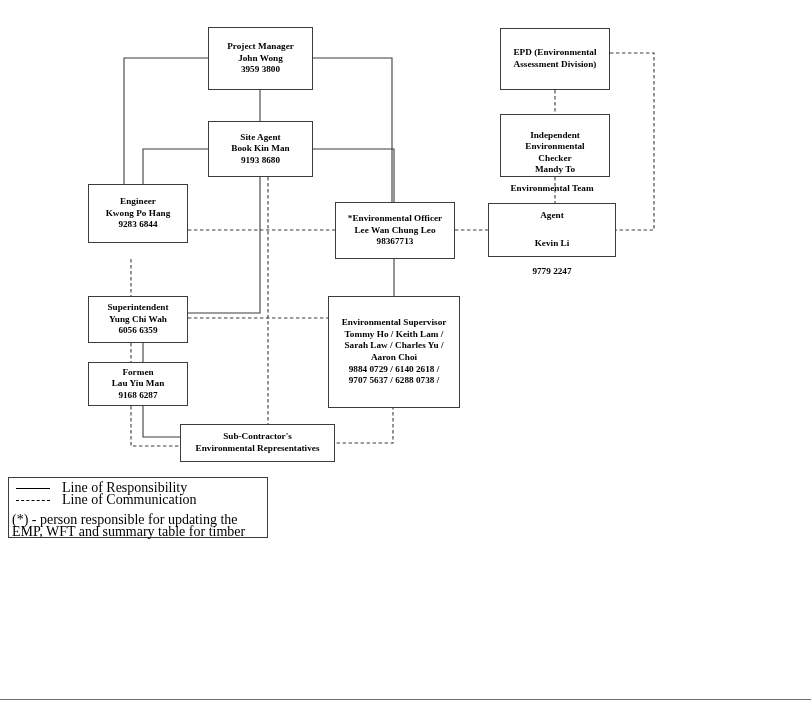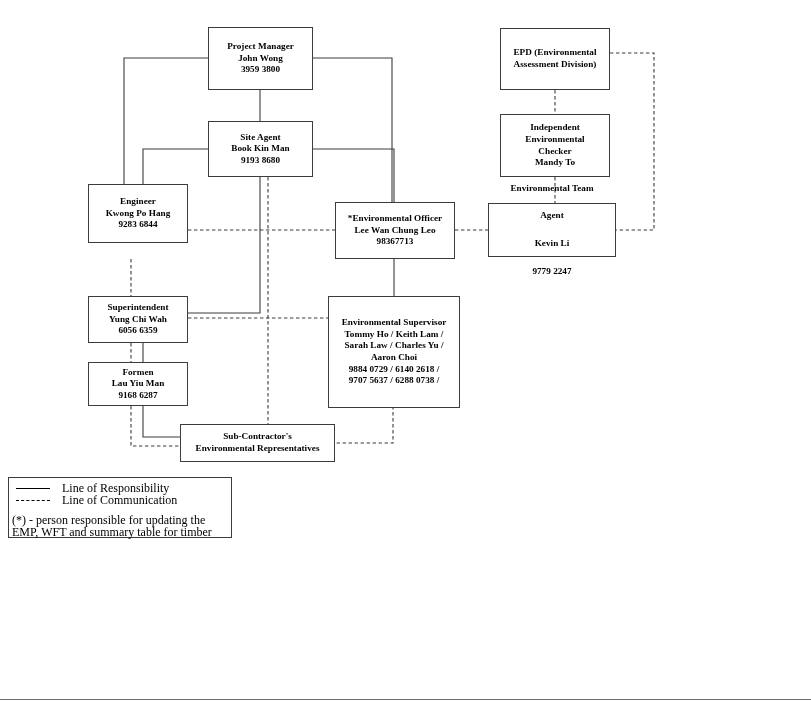--- a/index.html
+++ b/index.html
@@ -52,26 +52,26 @@
   .node .line {
     display: block;
     white-space: nowrap;
   }
 
   
   #legend-box {
     position: absolute;
     left: 8px;
     top: 477px;
-    width: 224px;
+    width: 260px;
     height: 61px;
     box-sizing: border-box;
     border: 1px solid #3c3c3c;
     background: #ffffff;
-    font-size: 12px;
+    font-size: 14px;
     line-height: 12.2px;
     z-index: 5;
     padding: 4px 19px 3px 3px;
   }
   .legend-row {
     display: flex;
     align-items: center;
     height: 12.4px;
     white-space: nowrap;
   }
@@ -157,21 +157,21 @@
       <div class="node" style="left: 488px; top: 203px; width: 128px; height: 54px; border-color: rgb(60, 60, 60); gap: 16px;">
         <span class="line">Environmental Team</span>
         <span class="line">Agent</span>
         <span class="line">Kevin Li</span>
         <span class="line">9779 2247</span>
       </div>
       <div class="node" style="left: 500px; top: 28px; width: 110px; height: 62px; border-color: rgb(60, 60, 60); align-items: center;">
         <span class="line">EPD (Environmental</span>
         <span class="line">Assessment Division)</span>
       </div>
-      <div class="node" style="left: 500px; top: 114px; width: 110px; height: 63px; border-color: rgb(60, 60, 60);">
+      <div class="node" style="left: 500px; top: 114px; width: 110px; height: 63px; border-color: rgb(60, 60, 60); justify-content: flex-end;">
         <span class="line">Independent</span>
         <span class="line">Environmental</span>
         <span class="line">Checker</span>
         <span class="line">Mandy To</span>
       </div>
       <div class="node" style="left: 88px; top: 296px; width: 100px; height: 47px; border-color: rgb(60, 60, 60);">
         <span class="line">Superintendent</span>
         <span class="line">Yung Chi Wah</span>
         <span class="line">6056 6359</span>
       </div>

